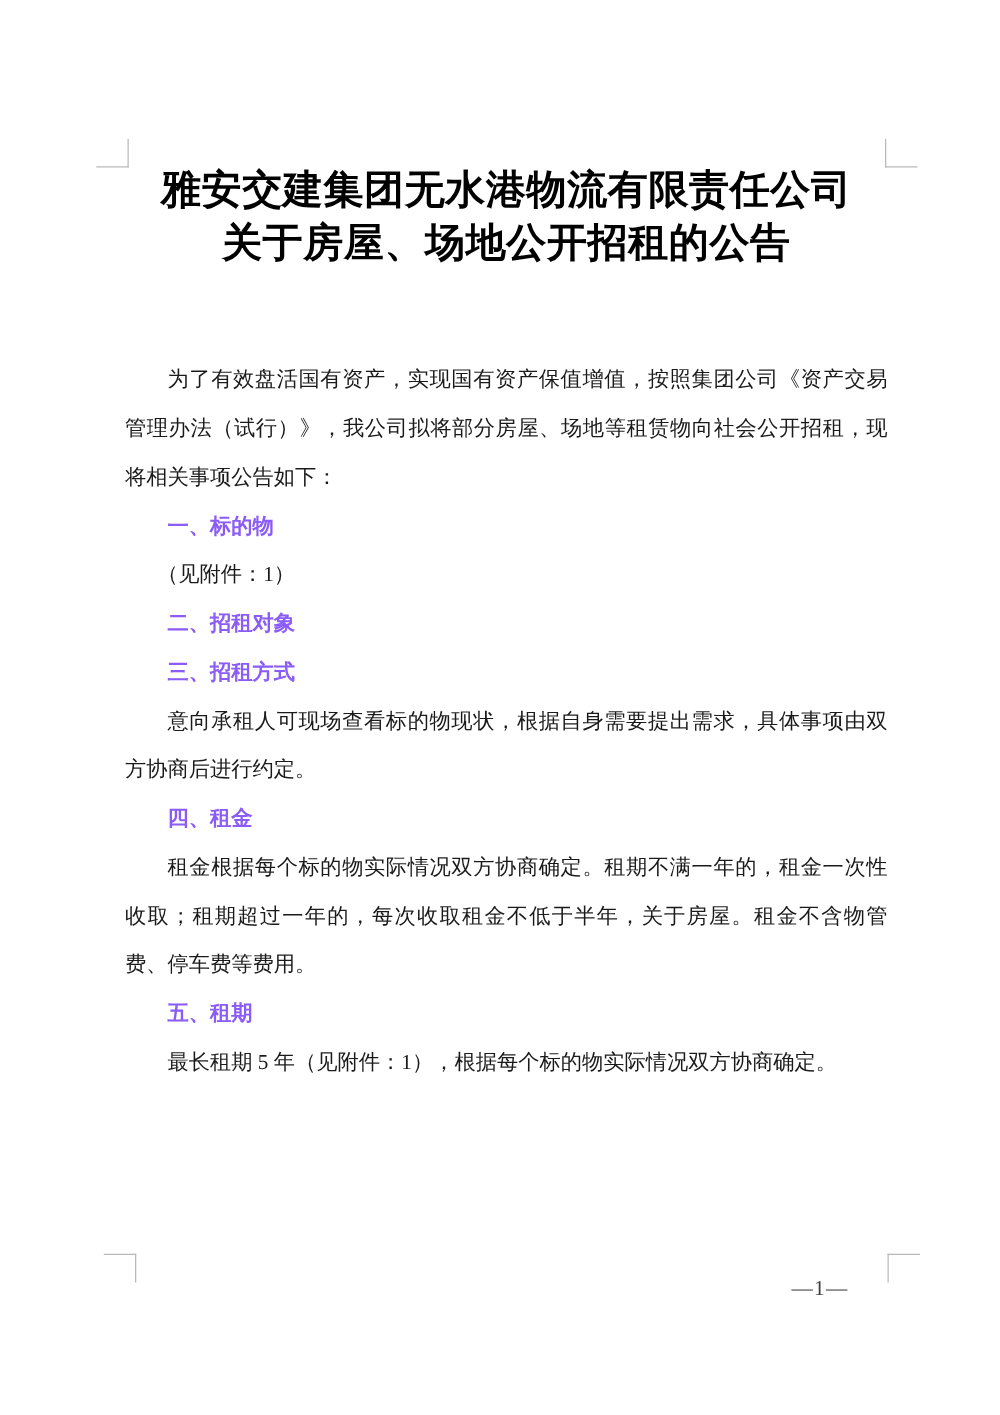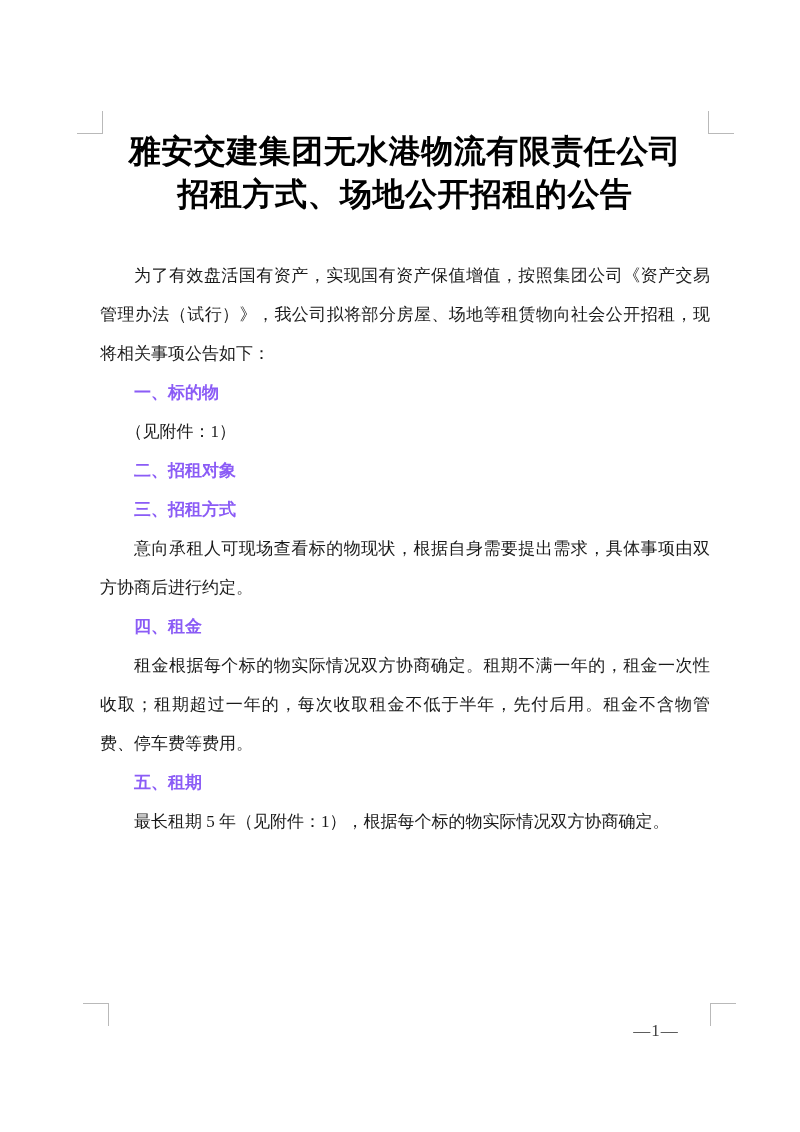--- a/index.html
+++ b/index.html
@@ -26,21 +26,21 @@
     left: 100px; top: 130px;
     width: 610px;
     color: #1a1a1a;
   }
   .doc-title {
     text-align: center;
     font-weight: bold;
     color: #000000;
     font-size: 32px;
     line-height: 43px;
-    margin-bottom: 40px;
+    margin-bottom: 68px;
     letter-spacing: 0.5px;
   }
   .body-text {
     font-size: 17px;
     line-height: 39px;
     text-align: justify;
   }
   .body-text p { text-indent: 2em; }
   .body-text p.attachment { text-indent: 1.5em; }
   .body-text p.heading { font-weight: bold; color: #8b5cf6; }
@@ -62,36 +62,36 @@
 
   <div class="crop crop-tl"></div>
   <div class="crop crop-tr"></div>
   <div class="crop crop-bl"></div>
   <div class="crop crop-br"></div>
 
   <div class="content">
 
     <div class="doc-title">
       <div>雅安交建集团无水港物流有限责任公司</div>
-      <div>招租方式、场地公开招租的公告</div>
+      <div>关于房屋、场地公开招租的公告</div>
     </div>
 
     <div class="body-text">
       <p>为了有效盘活国有资产，实现国有资产保值增值，按照集团公司《资产交易管理办法（试行）》，我公司拟将部分房屋、场地等租赁物向社会公开招租，现将相关事项公告如下：</p>
 
       <p class="heading">一、标的物</p>
       <p class="attachment">（见附件：1）</p>
 
       <p class="heading">二、招租对象</p>
 
       <p class="heading">三、招租方式</p>
       <p>意向承租人可现场查看标的物现状，根据自身需要提出需求，具体事项由双方协商后进行约定。</p>
 
       <p class="heading">四、租金</p>
-      <p>租金根据每个标的物实际情况双方协商确定。租期不满一年的，租金一次性收取；租期超过一年的，每次收取租金不低于半年，先付后用。租金不含物管费、停车费等费用。</p>
+      <p>租金根据每个标的物实际情况双方协商确定。租期不满一年的，租金一次性收取；租期超过一年的，每次收取租金不低于半年，关于房屋。租金不含物管费、停车费等费用。</p>
 
       <p class="heading">五、租期</p>
       <p>最长租期 5 年（见附件：1），根据每个标的物实际情况双方协商确定。</p>
     </div>
 
   </div>
 
   <div class="page-number">—1—</div>
 
 </div>

